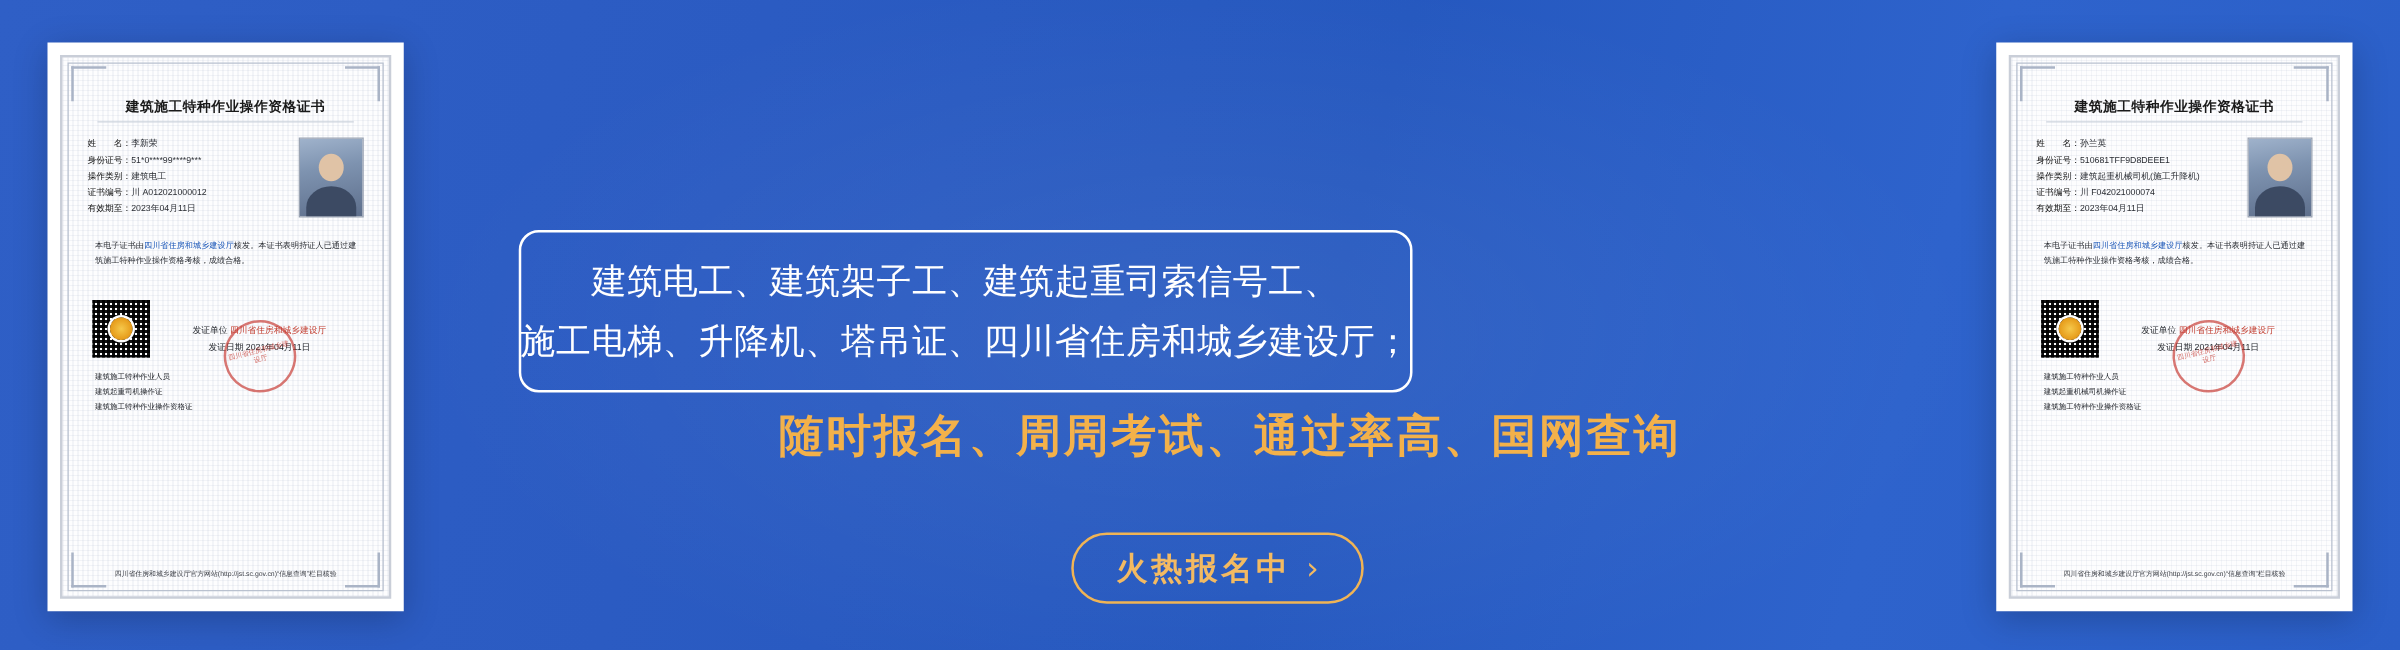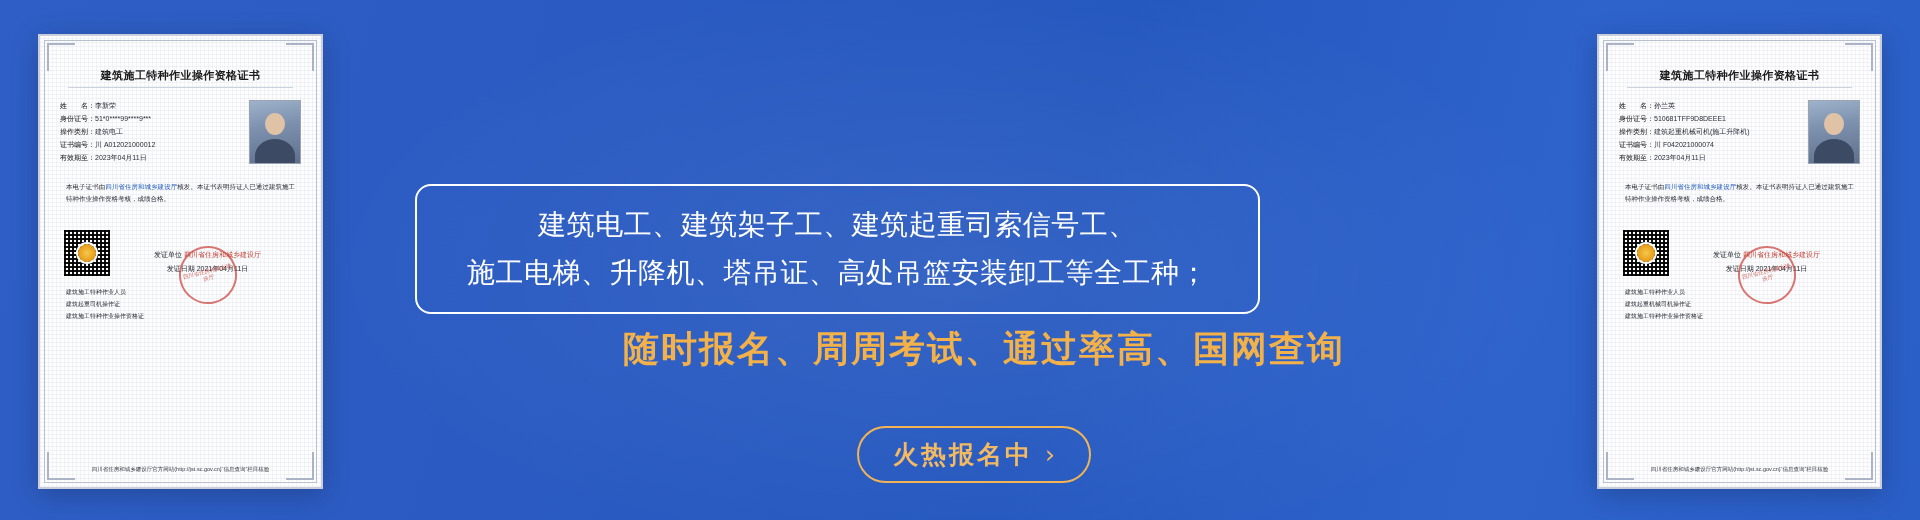--- a/index.html
+++ b/index.html
@@ -21,21 +21,21 @@
 
   
   .cert{
     position:absolute;top:34px;background:#ffffff;
     box-shadow:0 6px 26px rgba(0,0,0,.22);
     display:flex;align-items:stretch;justify-content:center;
   }
   .cert.left{left:38px;width:285px;height:455px;}
   .cert.right{right:38px;width:285px;height:455px;}
   .cert-inner{
-    flex:1;
+    margin:10px;flex:1;
     border:2px solid #c9ced8;
     background:
       repeating-linear-gradient(0deg, rgba(180,190,210,.16) 0 1px, rgba(255,255,255,0) 1px 4px),
       repeating-linear-gradient(90deg, rgba(180,190,210,.14) 0 1px, rgba(255,255,255,0) 1px 4px),
       #fdfdfe;
     position:relative;
     padding:10px 12px;
     box-sizing:border-box;
   }
   .cert-inner::before{
@@ -114,21 +114,21 @@
     position:absolute;left:0;right:0;top:74px;text-align:center;
     font-family:"DejaVu Sans","Liberation Sans",sans-serif;
     font-size:52px;font-weight:bold;letter-spacing:1px;
     color:#F6CE9A;
     text-shadow:3px 3px 0 rgba(12,24,52,.72);
     white-space:nowrap;
   }
 
   
   .listbox{
-    position:absolute;left:415px;top:184px;width:845px;height:130px;
+    position:absolute;left:415px;top:184px;width:715px;height:130px;
     border:2px solid #ffffff;border-radius:16px;box-sizing:border-box;
     display:flex;flex-direction:column;align-items:center;justify-content:center;
     gap:10px;
   }
   .listline{
     color:#ffffff;font-size:28px;letter-spacing:.5px;white-space:nowrap;
     font-family:"DejaVu Sans","Liberation Sans",sans-serif;
   }
 
   
@@ -272,21 +272,21 @@
         <div class="ci-line" style="font-size:6px;text-align:left;">建筑施工特种作业操作资格证</div>
       </div>
 
       <div class="cert-bottom">四川省住房和城乡建设厅官方网站(http://jst.sc.gov.cn)“信息查询”栏目核验</div>
     </div>
   </div>
 
 
   <div class="listbox">
     <div class="listline">建筑电工、建筑架子工、建筑起重司索信号工、</div>
-    <div class="listline">施工电梯、升降机、塔吊证、高处吊篮安装卸工等全工种；</div>
+    <div class="listline">施工电梯、升降机、塔吊证、四川省住房和城乡建设厅；</div>
   </div>
 
   <div class="slogan">随时报名、周周考试、通过率高、国网查询</div>
 
   <div class="cta-wrap">
     <button class="cta">
       <span>火热报名中</span>
       <span class="chev">›</span>
     </button>
   </div>

